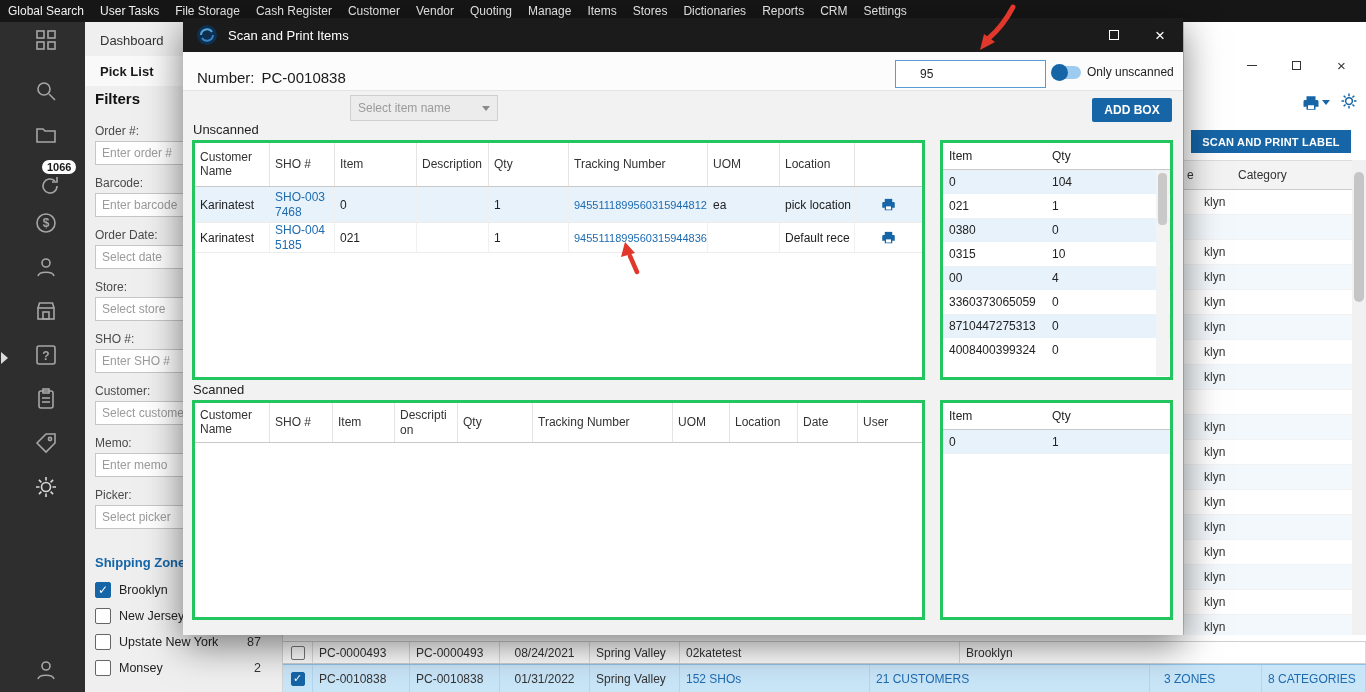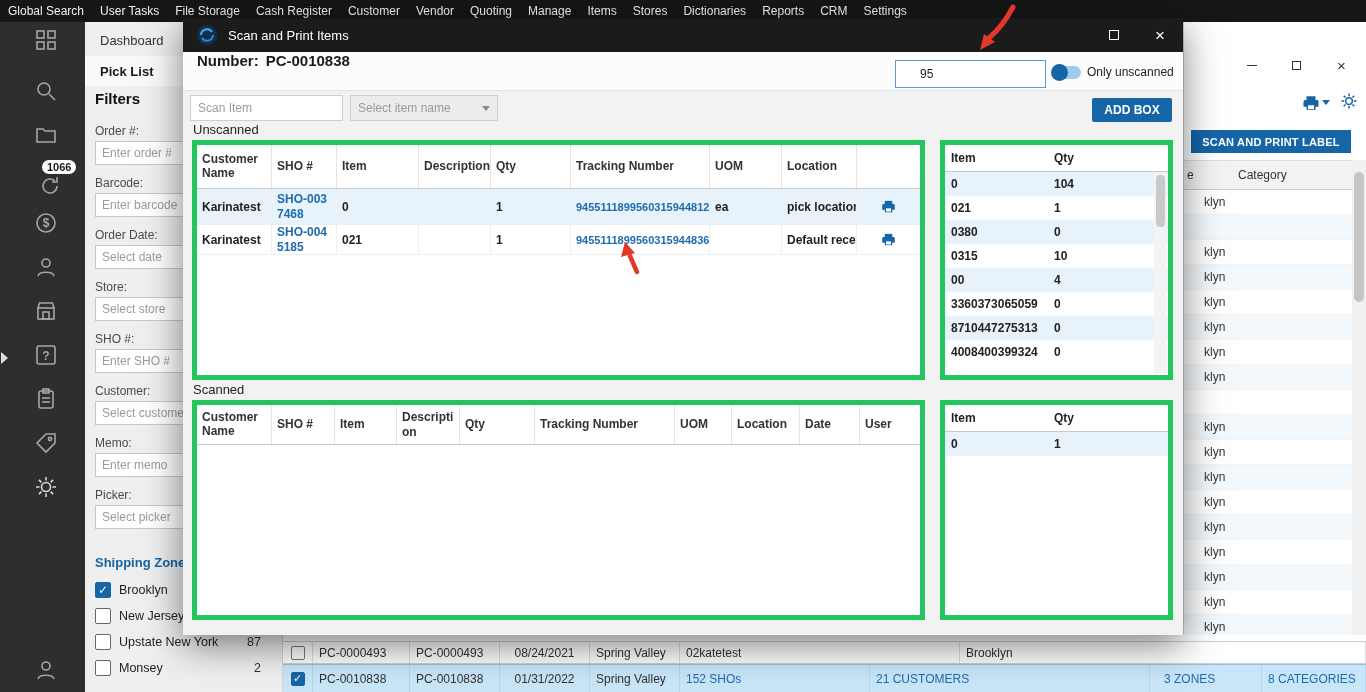--- a/index.html
+++ b/index.html
@@ -71,33 +71,33 @@
 
   
   .modal{position:absolute;left:183px;top:18px;width:1000px;height:617px;background:#f2f2f2;z-index:10;box-shadow:0 10px 35px rgba(0,0,0,.5);}
   .m-titlebar{position:absolute;top:0;left:0;right:0;height:34px;background:#1b1b1b;display:flex;align-items:center;padding-left:14px;}
   .m-logo{width:20px;height:20px;}
   .m-title{color:#fff;font-size:13px;margin-left:11px;flex:1;}
   .m-winbtn{width:46px;height:34px;display:flex;align-items:center;justify-content:center;color:#fff;}
   .m-maxsq{width:10px;height:10px;border:1px solid #fff;}
   .m-closex{font-size:17px;line-height:1;}
   .m-header{position:absolute;top:34px;left:0;right:0;height:39px;background:#fcfcfc;border-bottom:1px solid #e4e4e4;}
-  .m-number{position:absolute;left:14px;top:0;height:50px;display:flex;gap:7px;font-size:15px;font-weight:bold;color:#1a1a1a;}
+  .m-number{position:absolute;left:14px;top:0;height:50px;display:flex;align-items:center;gap:7px;font-size:15px;font-weight:normal;color:#1a1a1a;}
   .m-boxnum{position:absolute;left:712px;top:8px;width:151px;height:28px;border:1px solid #5b9bd5;background:#fff;font-size:12px;padding:0 24px;color:#222;font-family:inherit;}
   .m-toggle{position:absolute;left:870px;top:14px;width:28px;height:13px;background:#9ecbf0;border-radius:7px;}
   .m-knob{position:absolute;left:-2px;top:-2px;width:17px;height:17px;border-radius:50%;background:#1565a7;}
   .m-togglelabel{position:absolute;left:904px;top:0;height:39px;display:flex;align-items:center;font-size:12px;color:#222;}
   .m-scan{position:absolute;left:7px;top:77px;width:153px;height:26px;border:1px solid #cfcfcf;background:#fff;font-size:12px;padding:0 7px;color:#333;font-family:inherit;}
   .m-scan::placeholder{color:#9a9a9a;}
   .m-select{position:absolute;left:167px;top:77px;width:148px;height:26px;border:1px solid #cfcfcf;background:#ececec;display:flex;align-items:center;padding:0 7px;color:#9a9a9a;font-size:12px;}
   .m-select .caret{margin-left:auto;width:0;height:0;border-left:4px solid transparent;border-right:4px solid transparent;border-top:5px solid #8a8a8a;}
   .m-addbox{position:absolute;left:909px;top:80px;width:80px;height:24px;background:#1565a7;color:#fff;border:none;font-size:12px;font-weight:bold;font-family:inherit;border-radius:2px;}
   .sec-label{position:absolute;left:10px;font-size:13px;color:#222;}
 
-  .mtable{position:absolute;background:#fff;border:5px solid #22c55e;overflow:hidden;font-weight:bold;}
+  .mtable{position:absolute;background:#fff;border:3px solid #22c55e;overflow:hidden;}
   .thead{display:flex;border-bottom:1px solid #c9c9c9;}
   .hcell{display:flex;align-items:center;padding:2px 5px;border-right:1px solid #e4e4e4;color:#333;font-size:12px;line-height:1.15;overflow:hidden;}
   .hcell:last-child,.tcell:last-child{border-right:none;}
   .trow{display:flex;border-bottom:1px solid #ededed;}
   .trow.tinted{background:#e7f2fb;}
   .tcell{display:flex;align-items:center;padding:2px 5px;border-right:1px solid #f0f0f0;font-size:12px;color:#222;overflow:hidden;white-space:nowrap;}
   .wrapcell{white-space:normal;word-break:break-all;line-height:1.2;}
   .shol{color:#1e6bb0;word-break:break-all;white-space:normal;line-height:1.2;}
   .track{color:#1e6bb0;font-size:11px;}
   .printcell{justify-content:center;}
@@ -391,21 +391,20 @@
         <span>Number:</span>
         <span>PC-0010838</span>
       </div>
       <input class="m-boxnum" type="text" value="95" style="">
       <div class="m-toggle">
           <div class="m-knob"></div>
         </div>
       <div class="m-togglelabel">Only unscanned</div>
     </div>
 
-    <input class="m-scan" type="text" placeholder="Scan Item" style="">
     <div class="m-select">
       <span>Select item name</span>
       <span class="caret"></span>
     </div>
     <button class="m-addbox">ADD BOX</button>
 
     <div class="sec-label" style="top:104px">Unscanned</div>
 
     <div class="mtable" style="left:9px;top:122px;width:733px;height:240px;">
       <div class="thead uhead">

